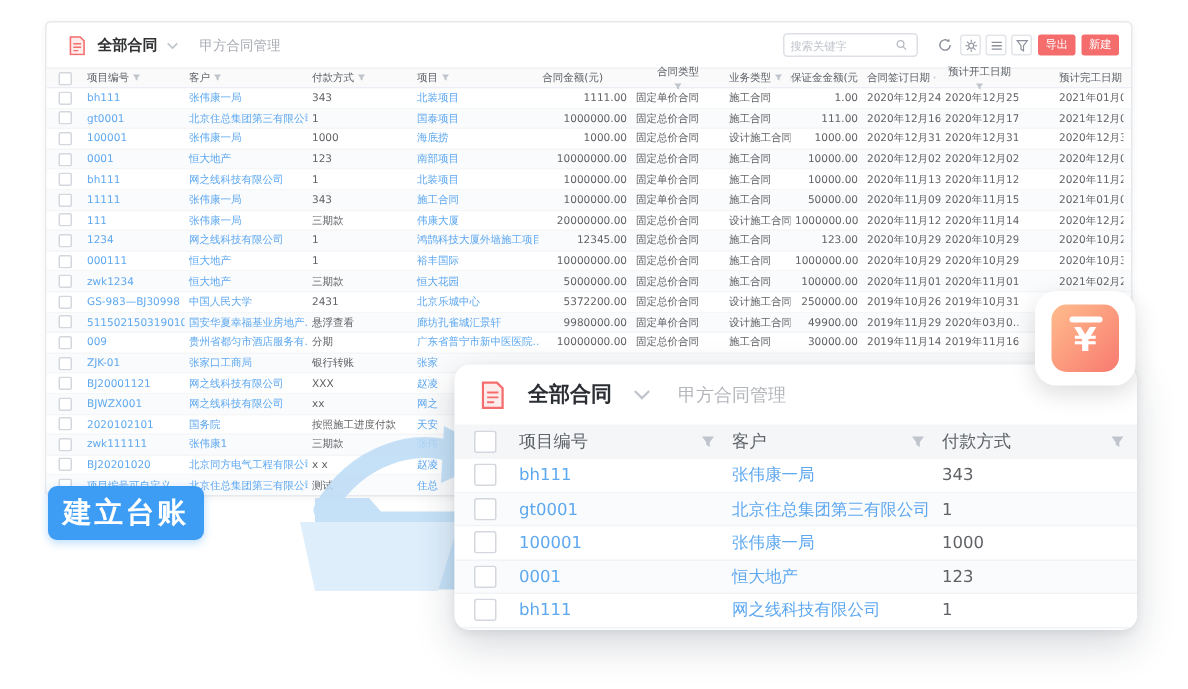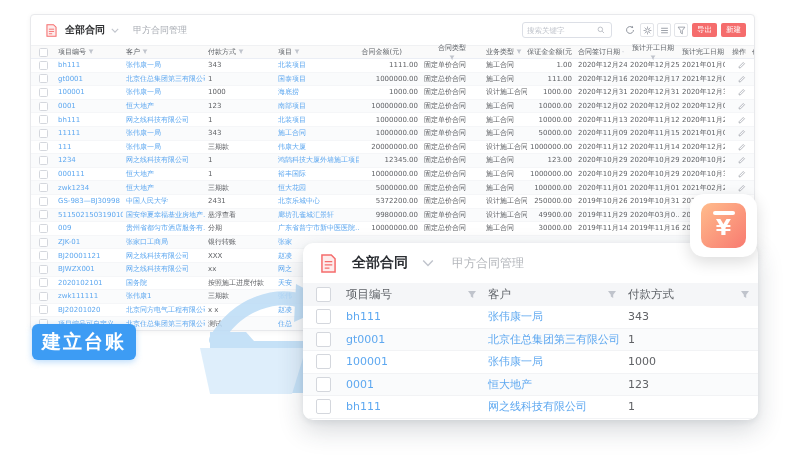--- a/index.html
+++ b/index.html
@@ -29,21 +29,21 @@
     border-bottom:1px solid #ebeef5; align-items:center; font-size:7px; color:#5f6368; }
   .th { display:flex; align-items:center; gap:2px; }
   .tbody .tr { display:flex; height:13.6px; align-items:center; font-size:7px; color:#606266;
     border-bottom:1px solid #f5f6f8; background:#fff; }
   .tbody .tr:nth-child(even) { background:#fafbfc; }
   .cell { padding:0 3px; white-space:nowrap; overflow:hidden; flex-shrink:0; }
   .blue { color:#5ea8f0; }
   .num { text-align:right; justify-content:flex-end;gap:16px; }
   .c0{width:24px;display:flex;justify-content:center;} .c1{width:68px;} .c2{width:82px;}
   .c3{width:70px;} .c4{width:84px;} .c5{width:62px;} .c6{width:62px;flex-direction:column;} .c7{width:44px;}
-  .c8{width:48px;} .c9{width:52px;text-align:center;} .c10{width:52px;flex-direction:column;} .c11{width:46px;} .c12{width:24px;display:flex;justify-content:flex-end;}
+  .c8{width:48px;} .c9{width:52px;text-align:center;} .c10{width:52px;flex-direction:column;} .c11{width:46px;margin-left:24px;} .c12{width:24px;display:flex;justify-content:flex-end;}
   .c13{width:10px;}
   .cbx { width:9px; height:9px; border:1px solid #d4d7dd; border-radius:1.5px; background:#fff; cursor:pointer; }
 
   
   .folder-art { position:absolute; left:186px; top:268px; z-index:10; opacity:.85; }
 
   
   .cta { position:absolute; left:32px; top:324px; width:104px; height:36px; background:#3d9cf4;
     border-radius:6px; color:#fff; font-size:19px; font-weight:bold; display:flex; align-items:center;
     justify-content:center; letter-spacing:2px; z-index:20; box-shadow:0 2px 6px rgba(61,156,244,.35); cursor:pointer; }

